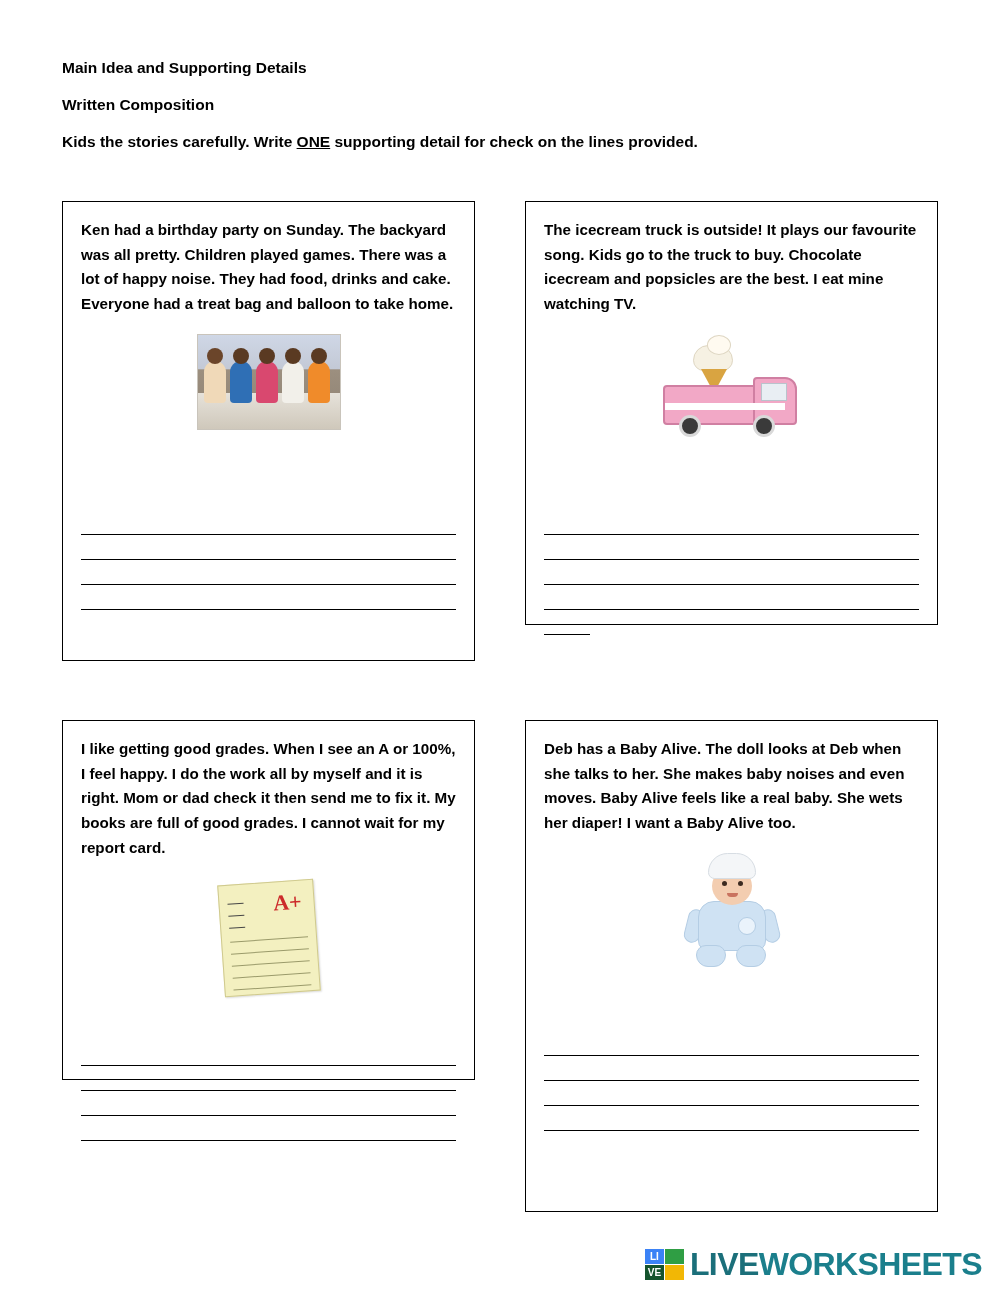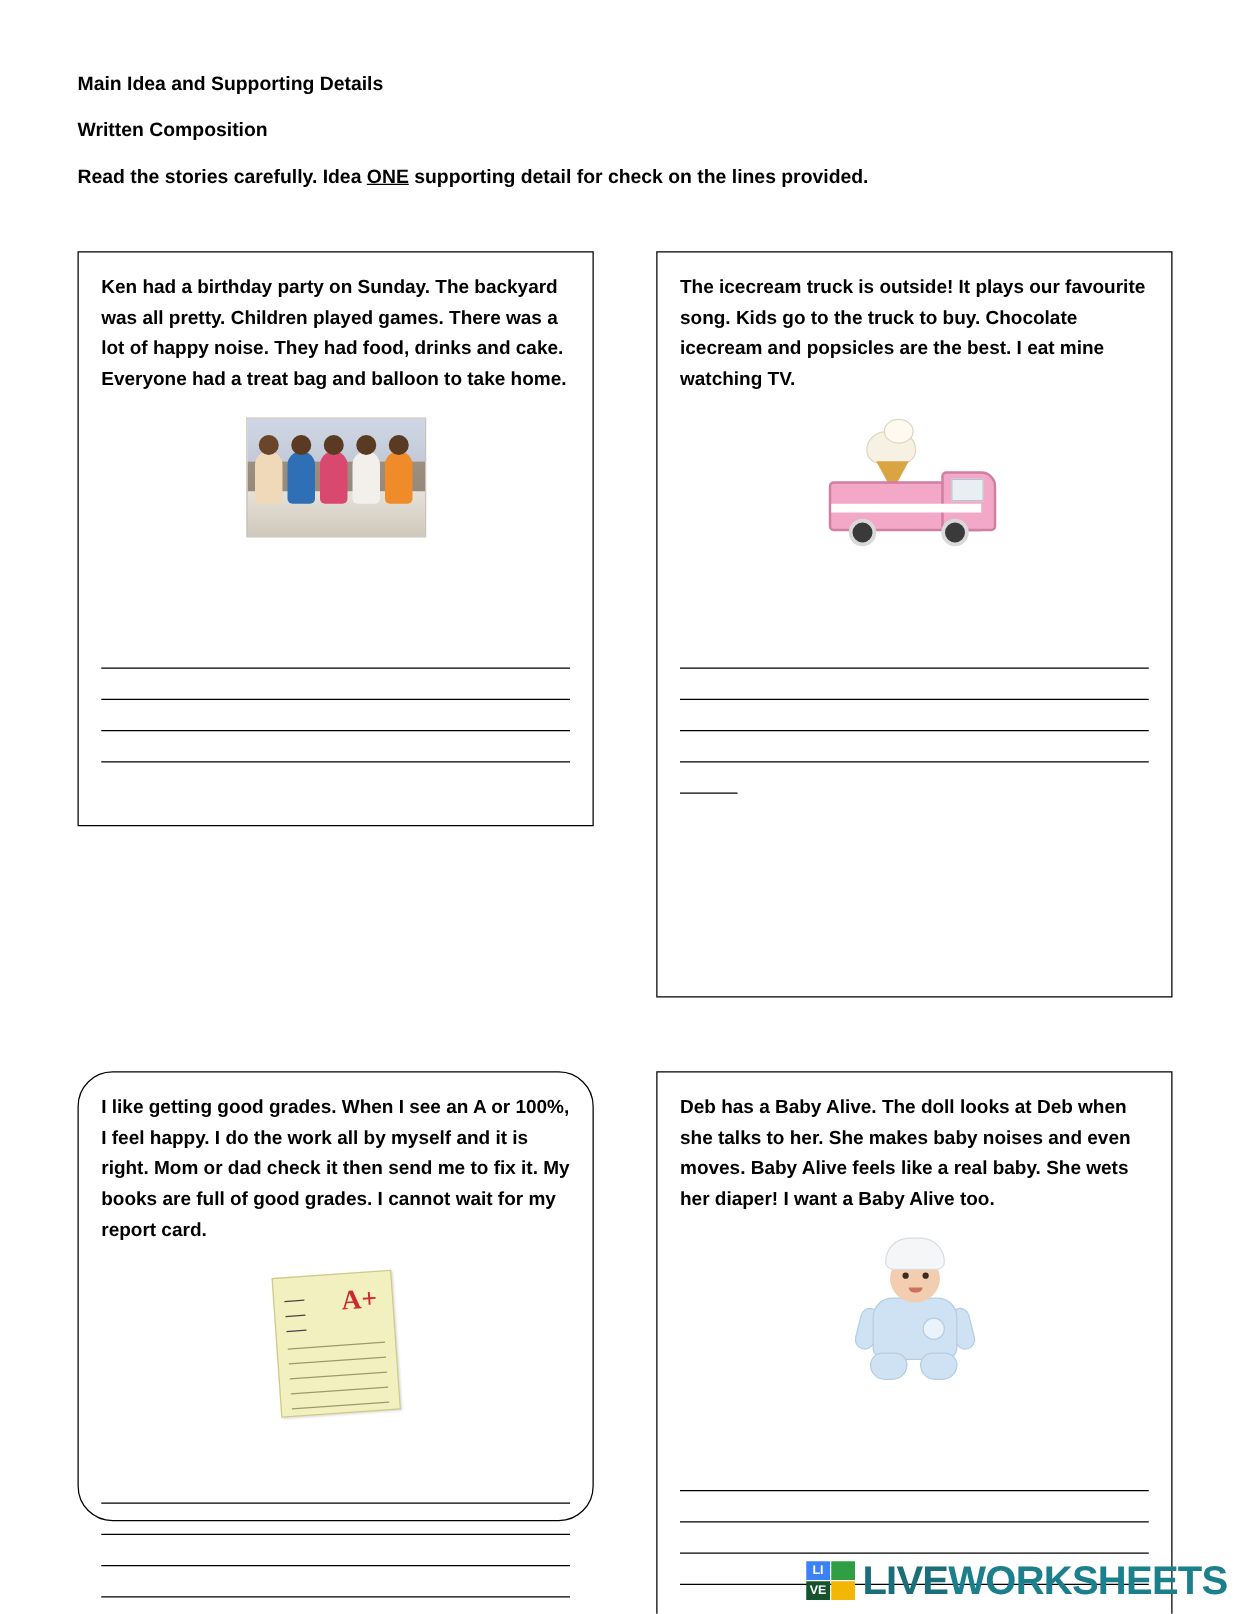--- a/index.html
+++ b/index.html
@@ -50,22 +50,22 @@
   .row.second { margin-top: 59px; }
 
   .card {
     width: 413px;
     border: 1px solid #000000;
     background: #ffffff;
     padding: 16px 18px 12px 18px;
     position: relative;
   }
   .card.c1 { height: 460px; }
-  .card.c2 { height: 597px; }
-  .card.c3 { height: 360px; border-radius: 28px; }
+  .card.c2 { height: 424px; }
+  .card.c3 { height: 360px; }
   .card.c4 { height: 492px; }
 
   .story {
     font-weight: bold;
     font-size: 15.2px;
     line-height: 1.62;
     color: #000;
     margin: 0;
   }
 
@@ -352,21 +352,21 @@
   .doll .l2 { left: 68px; }
 </style>
 </head>
 <body>
 
 <div class="page">
 
   <div class="header">
     <div class="header-line">Main Idea and Supporting Details</div>
     <div class="header-line">Written Composition</div>
-    <div class="header-line"><span>Read the stories carefully.  Idea </span><u>ONE</u><span> supporting detail for check on the lines provided.</span></div>
+    <div class="header-line"><span>Kids the stories carefully.  Write </span><u>ONE</u><span> supporting detail for check on the lines provided.</span></div>
   </div>
 
   <div class="grid">
 
     <div class="row">
 
       <div class="card c1">
         <p class="story">Ken had a birthday party on Sunday. The backyard was all pretty. Children played games. There was a lot of happy noise. They had food, drinks and cake. Everyone had a treat bag and balloon to take home.</p>
         <div class="art">
           <div class="photo-kids">

